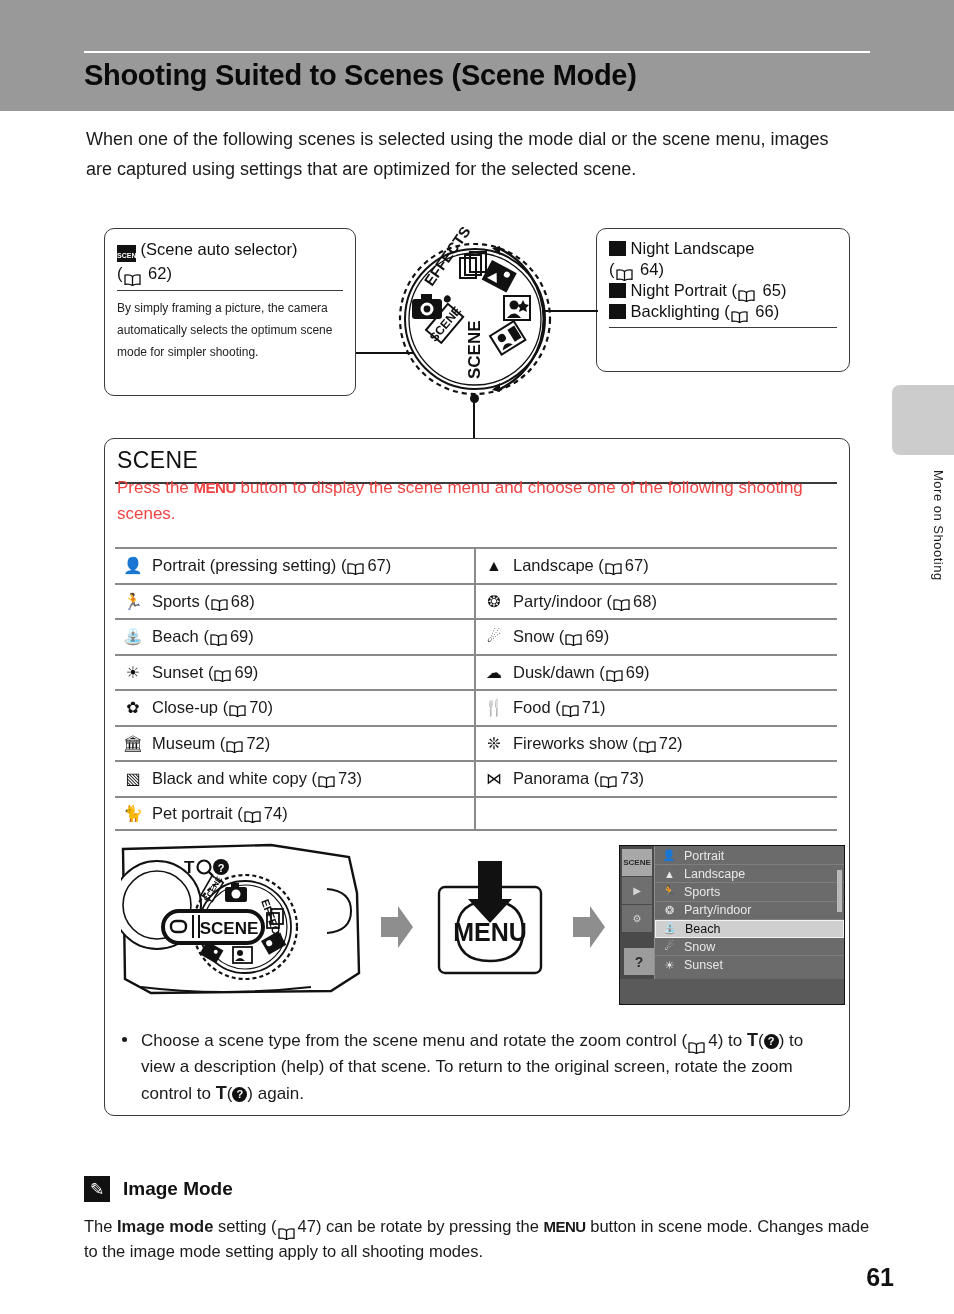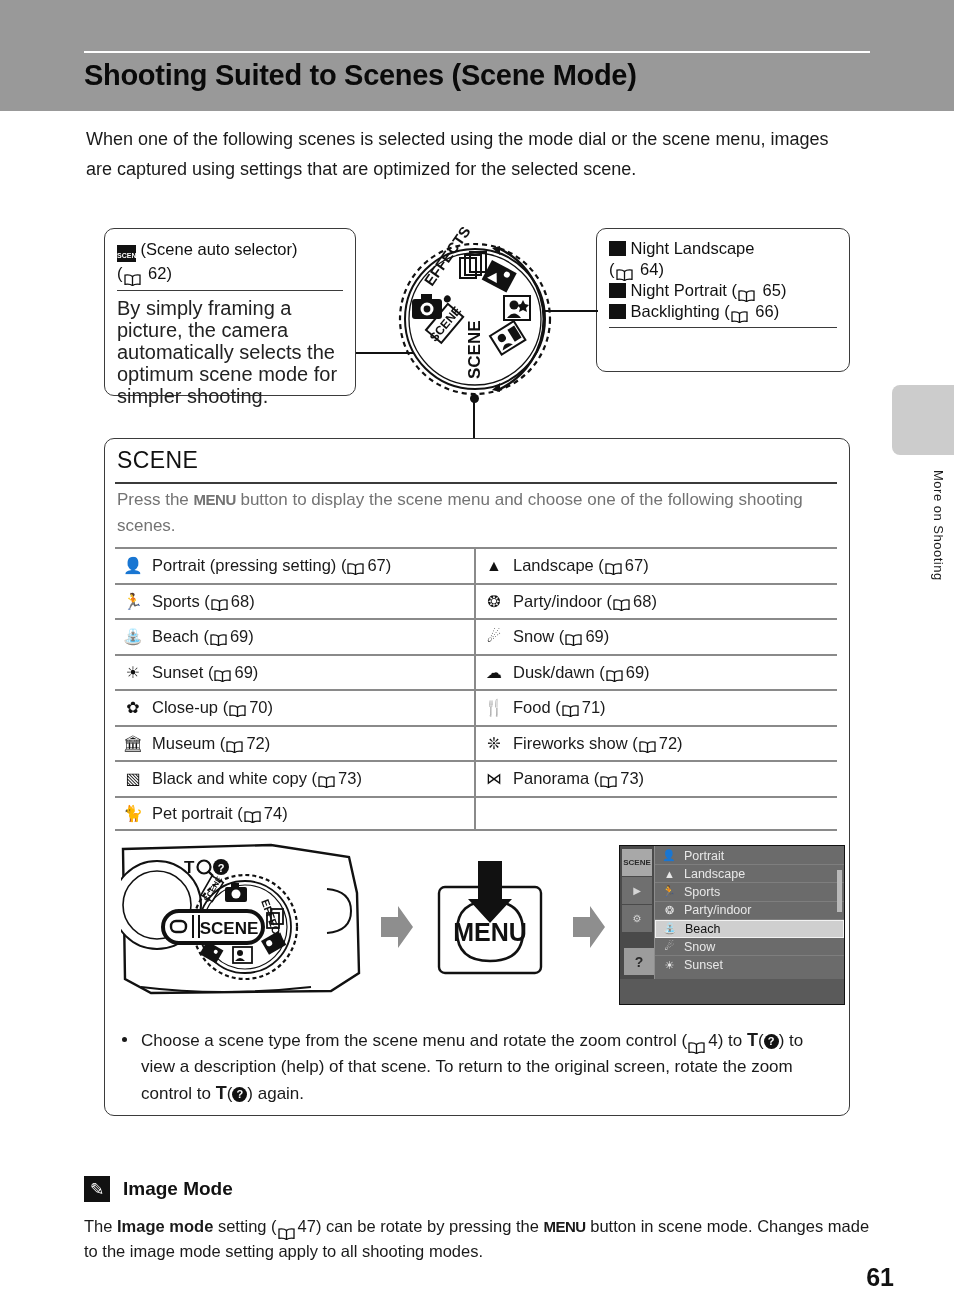--- a/index.html
+++ b/index.html
@@ -82,21 +82,21 @@
     font-size: 16.5px;
     line-height: 23px;
     color: #111;
   }
   .callout-rule {
     height: 1.4px;
     background: #3b3b3b;
     margin: 5px 0 6px 0;
   }
   .callout-body {
-    font-size: 20px;
+    font-size: 12px;
     line-height: 22px;
     color: #222;
   }
 
   
   .conn { position: absolute; background: #111; }
   .dot {
     position: absolute;
     width: 9px; height: 9px;
     background: #111;
@@ -127,25 +127,25 @@
     color: #111;
   }
   .scene-title-rule {
     position: absolute;
     left: 10px; top: 43px;
     width: 722px; height: 2px;
     background: #3b3b3b;
   }
   .scene-intro {
     position: absolute;
-    left: 12px; top: 48px;
+    left: 12px; top: 36px;
     width: 716px;
     font-size: 17px;
     line-height: 26px;
-    color: #737373;
+    color: #ef4444;
   }
 
   
   .scene-table {
     position: absolute;
     left: 10px; top: 108px;
     width: 722px;
   }
   .srow {
     display: flex;

